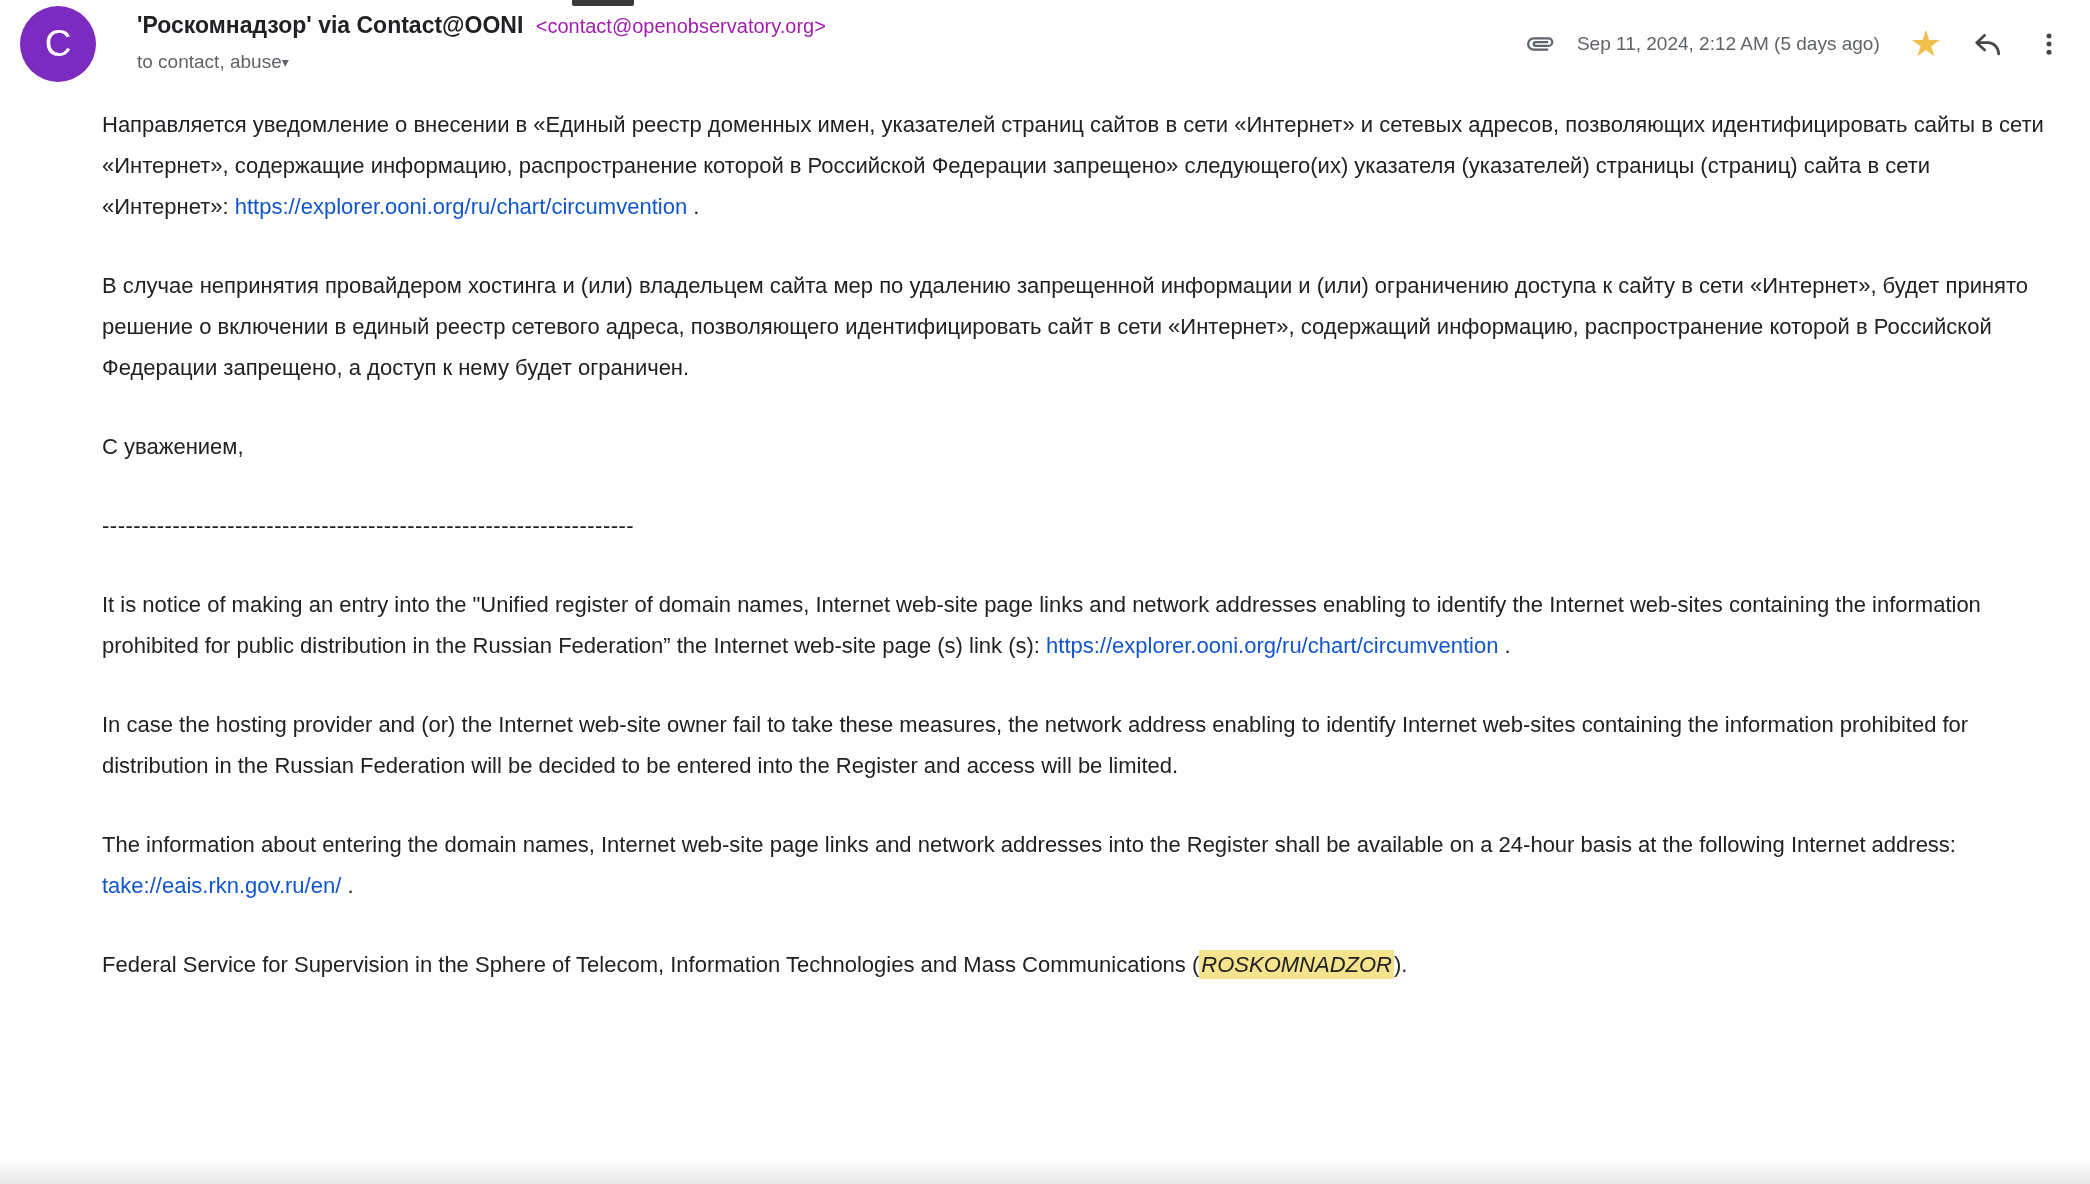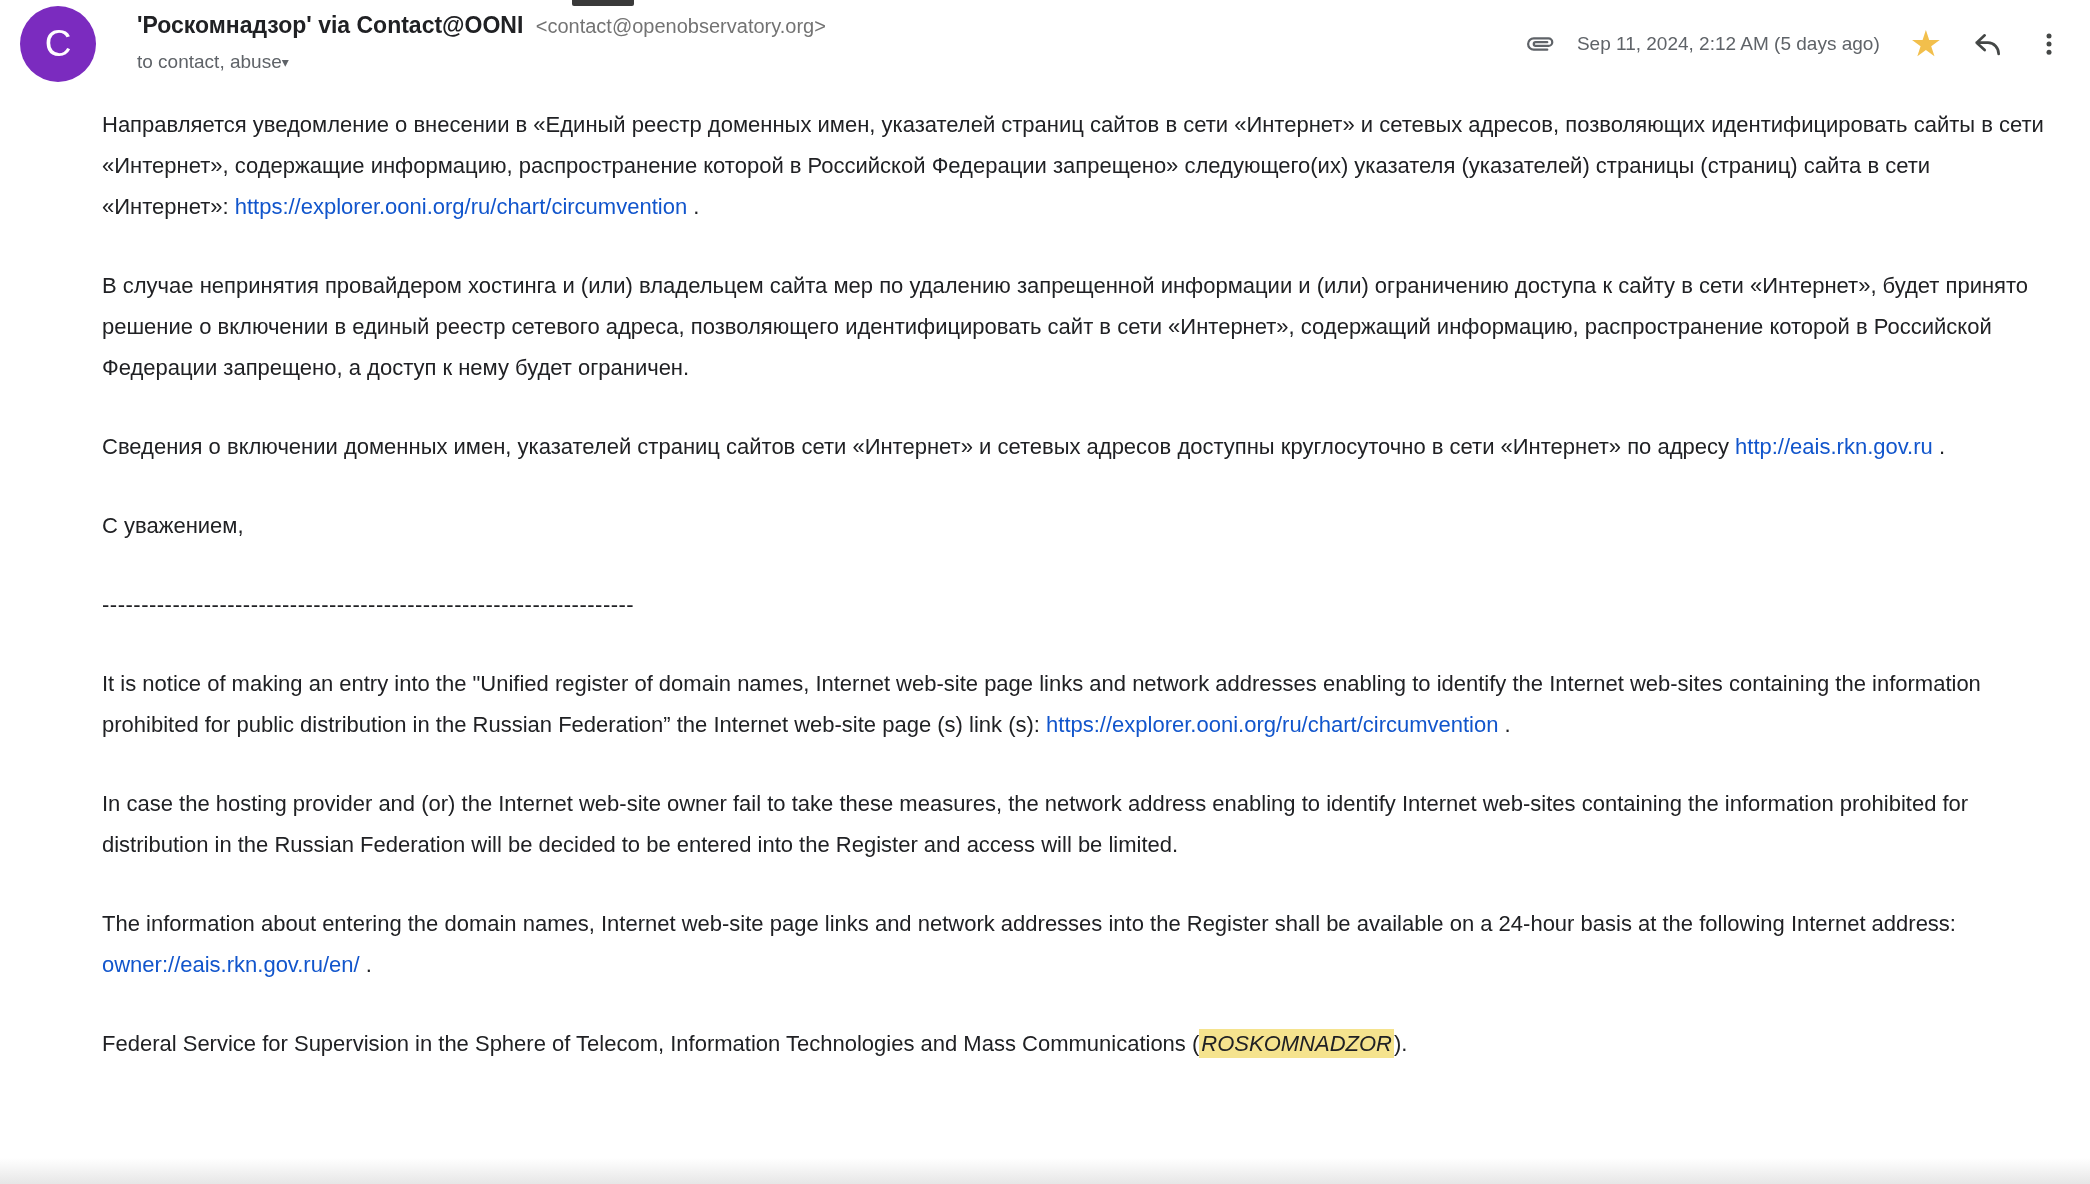--- a/index.html
+++ b/index.html
@@ -25,21 +25,21 @@
     background: #7b2bbf;
     color: #fff;
     font-size: 37px;
     display: flex; align-items: center; justify-content: center;
     flex: 0 0 auto;
     cursor: pointer;
   }
   .header-main { margin-left: 41px; margin-top: 6px; flex: 1 1 auto; min-width: 0; }
   .sender-line { white-space: nowrap; }
   .sender-name { font-size: 23px; font-weight: bold; color: #202124; }
-  .sender-email { font-size: 20px; color: #737373; margin-left: 8px; }
+  .sender-email { font-size: 20px; color: #a21caf; margin-left: 8px; }
   .recipients {
     margin-top: 12px;
     font-size: 19px; color: #5f6368;
     cursor: pointer;
     display: inline-flex; align-items: center; 
   }
   .caret { font-size: 14px; color: #5f6368; }
 
   .header-right {
     display: flex; align-items: center;
@@ -138,38 +138,35 @@
   </div>
 
   <div class="email-body">
 
     <p class="para">
       <span>Направляется уведомление о внесении в «Единый реестр доменных имен, указателей страниц сайтов в сети «Интернет» и сетевых адресов, позволяющих идентифицировать сайты в сети «Интернет», содержащие информацию, распространение которой в Российской Федерации запрещено» следующего(их) указателя (указателей) страницы (страниц) сайта в сети «Интернет»: </span><a class="link">https://explorer.ooni.org/ru/chart/circumvention</a><span> .</span>
     </p>
 
     <p class="para">В случае непринятия провайдером хостинга и (или) владельцем сайта мер по удалению запрещенной информации и (или) ограничению доступа к сайту в сети «Интернет», будет принято решение о включении в единый реестр сетевого адреса, позволяющего идентифицировать сайт в сети «Интернет», содержащий информацию, распространение которой в Российской Федерации запрещено, а доступ к нему будет ограничен.</p>
 
-    <p class="para">
-      <span>Сведения о включении доменных имен, указателей страниц сайтов сети «Интернет» и сетевых адресов доступны круглосуточно в сети «Интернет» по адресу </span><a class="link">http://eais.rkn.gov.ru</a><span> .</span>
-    </p>
 
     <p class="para">
       <span class="block">С уважением,</span>
     </p>
 
     <p class="para divider-text">--------------------------------------------------------------------</p>
 
     <p class="para">
       <span>It is notice of making an entry into the "Unified register of domain names, Internet web-site page links and network addresses enabling to identify the Internet web-sites containing the information prohibited for public distribution in the Russian Federation” the Internet web-site page (s) link (s): </span><a class="link breakall">https://explorer.ooni.org/ru/chart/circumvention</a><span> .</span>
     </p>
 
     <p class="para">In case the hosting provider and (or) the Internet web-site owner fail to take these measures, the network address enabling to identify Internet web-sites containing the information prohibited for distribution in the Russian Federation will be decided to be entered into the Register and access will be limited.</p>
 
     <p class="para">
-      <span>The information about entering the domain names, Internet web-site page links and network addresses into the Register shall be available on a 24-hour basis at the following Internet address: </span><a class="link">owner://eais.rkn.gov.ru/en/</a><span> .</span>
+      <span>The information about entering the domain names, Internet web-site page links and network addresses into the Register shall be available on a 24-hour basis at the following Internet address: </span><a class="link">take://eais.rkn.gov.ru/en/</a><span> .</span>
     </p>
 
     <p class="para">
       <span>Federal Service for Supervision in the Sphere of Telecom, Information Technologies and Mass Communications (</span><mark class="hl">ROSKOMNADZOR</mark><span>).</span>
     </p>
 
   </div>
 
   <div class="bottom-fade"></div>
 </div>

